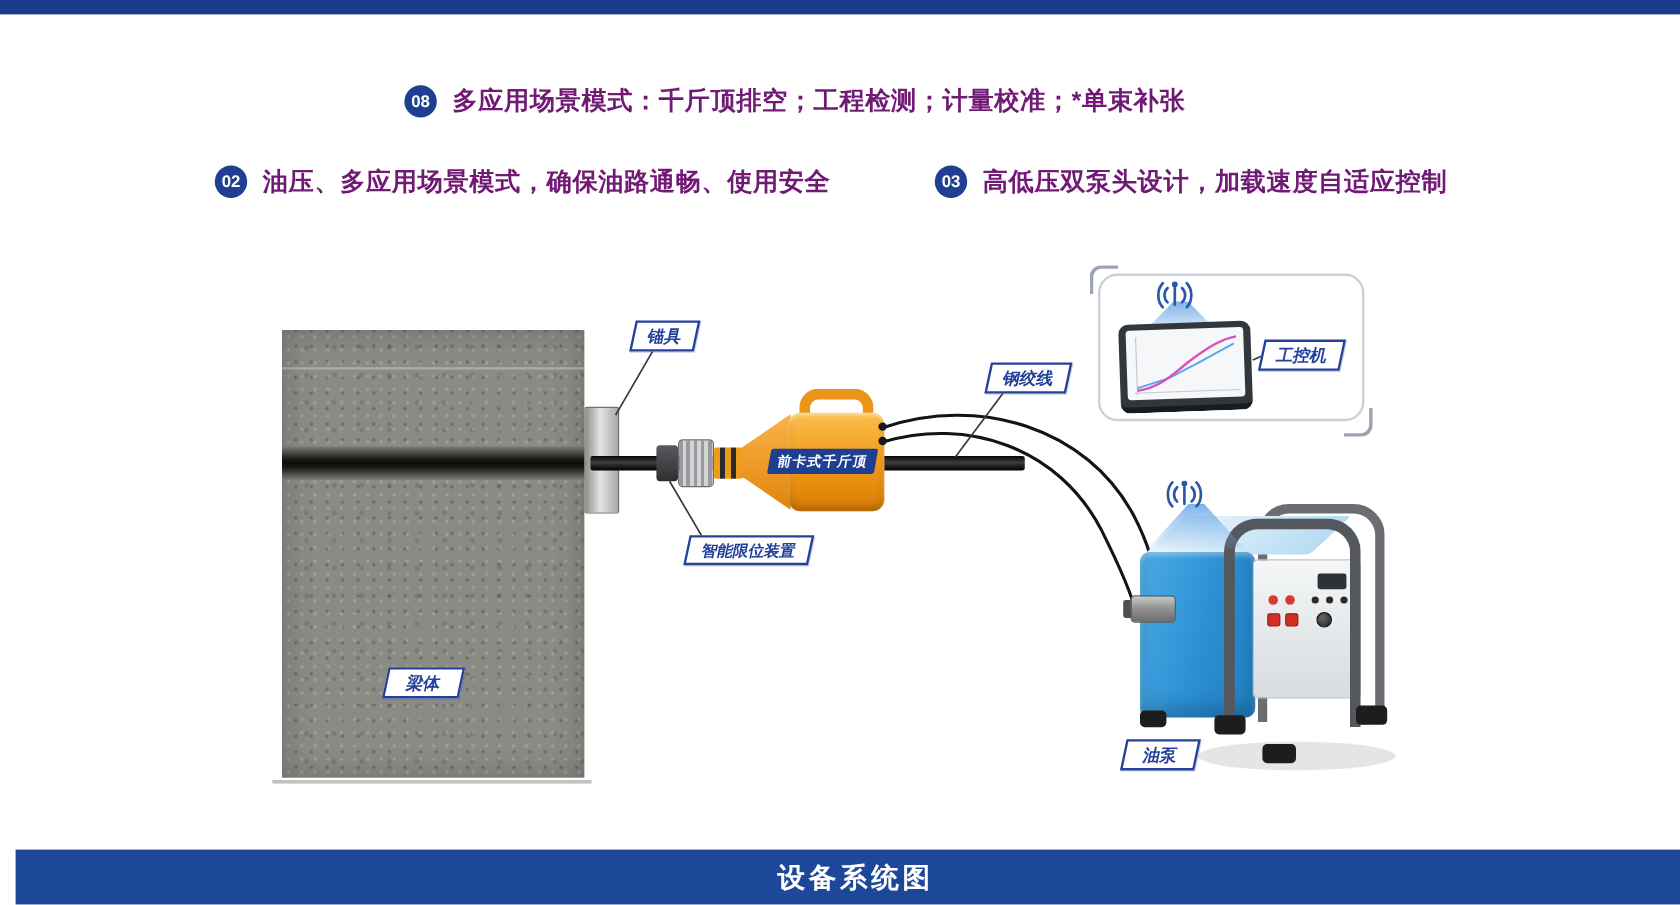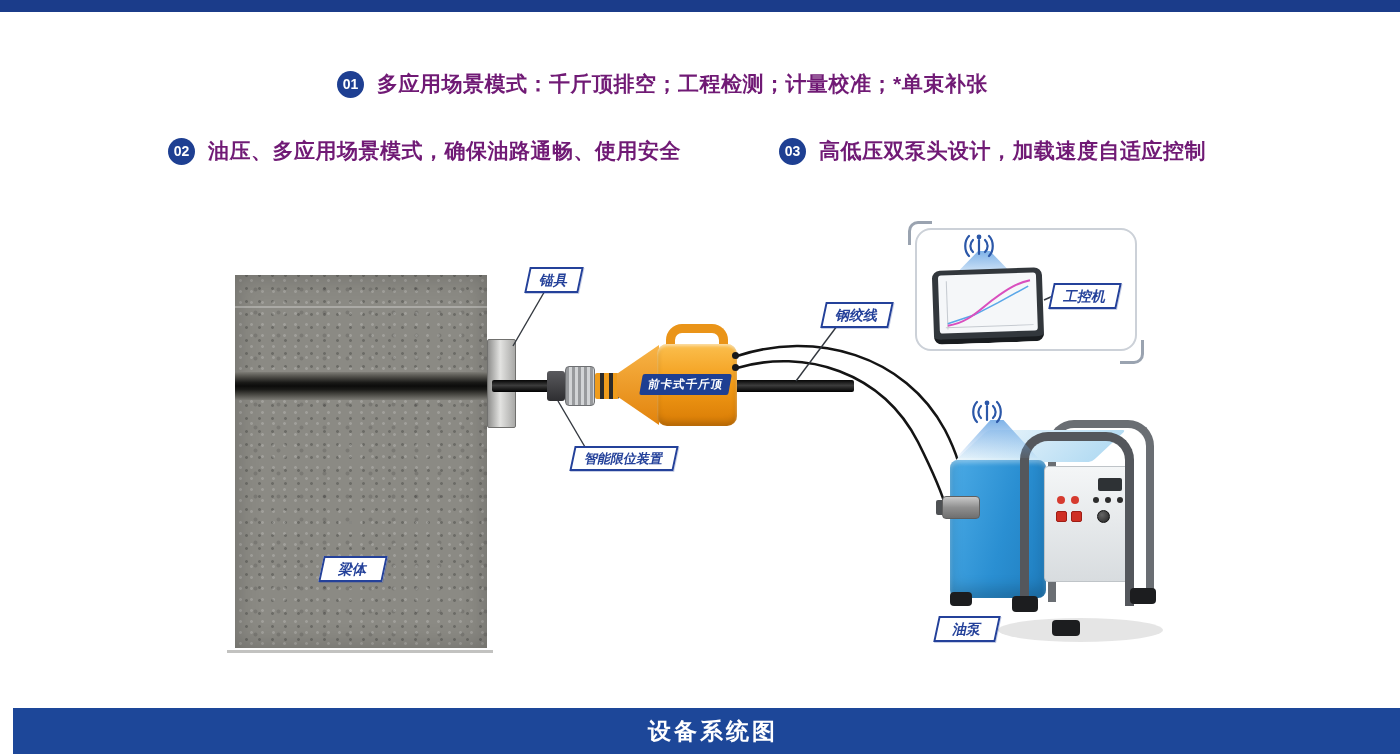--- a/index.html
+++ b/index.html
@@ -19,21 +19,21 @@
 
   
   .feature { position: absolute; display: flex; align-items: center; gap: 13px; }
   .feature .num {
     width: 27px; height: 27px; border-radius: 50%; background: #1e3f92; color: #fff;
     font-size: 14px; font-weight: 700; display: flex; align-items: center; justify-content: center;
     flex: 0 0 auto;
   }
   .feature .txt { color: #701a75; font-size: 21px; font-weight: 600; letter-spacing: .5px; white-space: nowrap; }
   #f1 { left: 337px; top: 70px; }
-  #f2 { left: 168px; top: 137px; }
+  #f2 { left: 179px; top: 137px; }
   #f3 { left: 779px; top: 137px; }
 
   
   .beam {
     position: absolute; left: 235px; top: 275px; width: 252px; height: 373px;
     background-color: #8b8a84;
     background-image:
       radial-gradient(circle, rgba(255,255,255,.18) 1px, transparent 1.8px),
       radial-gradient(circle, rgba(0,0,0,.22) 1px, transparent 1.8px),
       radial-gradient(circle, rgba(0,0,0,.12) 1.5px, transparent 2.4px);
@@ -150,21 +150,21 @@
   #foot4 { left: 1052px; top: 620px; width: 28px; height: 16px; }
 </style>
 </head>
 <body>
 
 <div class="stage">
 
   <div class="top-bar"></div>
 
   <div class="feature" id="f1">
-    <span class="num">01</span>
+    <span class="num">08</span>
     <span class="txt">多应用场景模式：千斤顶排空；工程检测；计量校准；*单束补张</span>
   </div>
   <div class="feature" id="f2">
     <span class="num">02</span>
     <span class="txt">油压、多应用场景模式，确保油路通畅、使用安全</span>
   </div>
   <div class="feature" id="f3">
     <span class="num">03</span>
     <span class="txt">高低压双泵头设计，加载速度自适应控制</span>
   </div>

